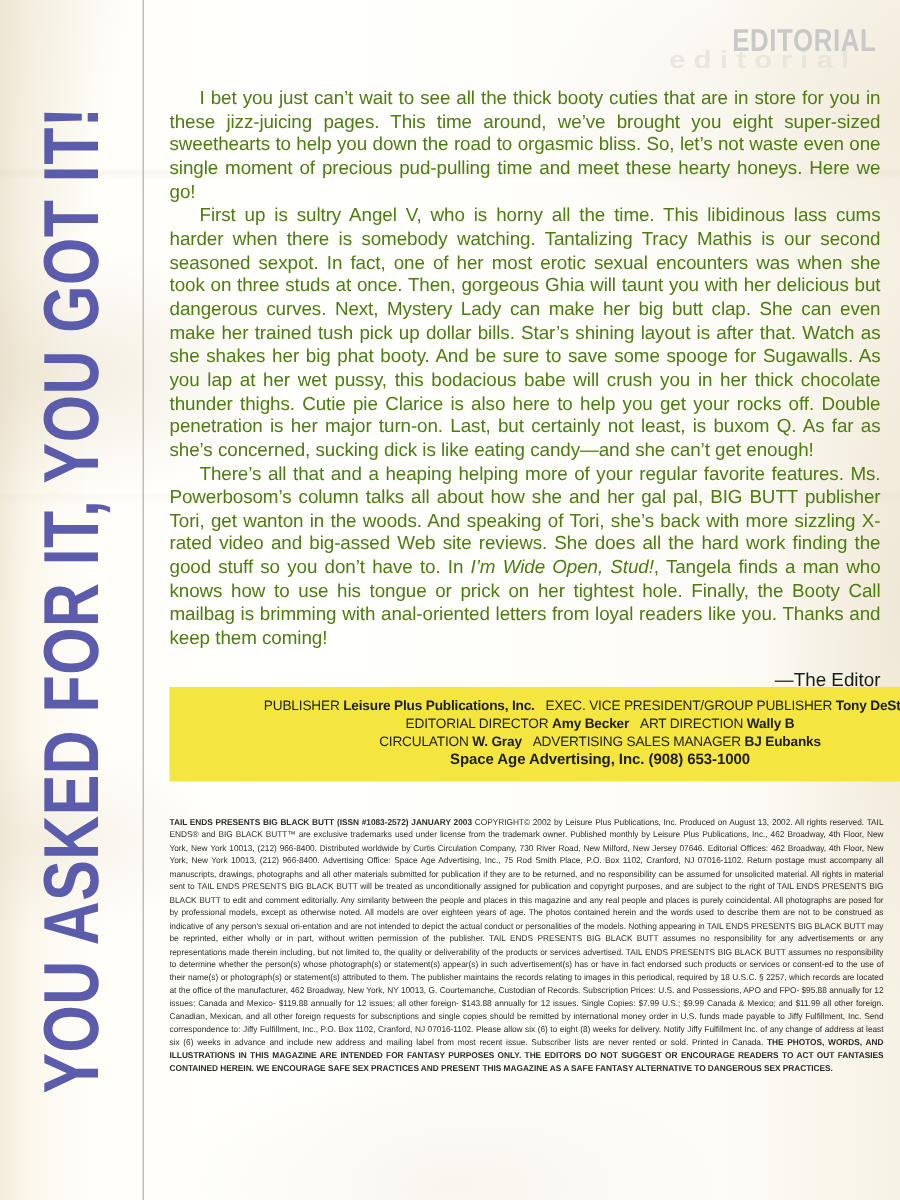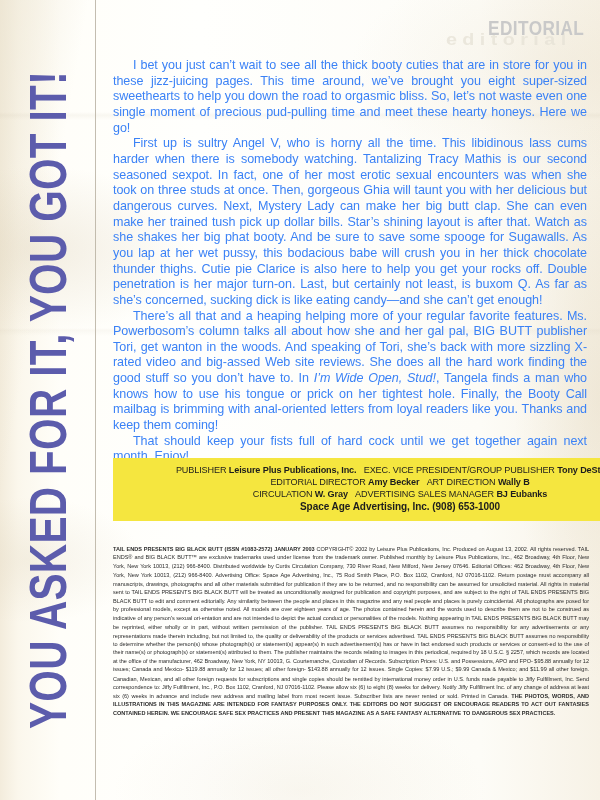--- a/index.html
+++ b/index.html
@@ -103,21 +103,21 @@
   #content {
     position: absolute;
     left: 113px; top: 58px;
     width: 474px;
     z-index: 3;
   }
   p.body {
     margin: 0 0 0 0;
     text-indent: 20px;
     text-align: justify;
-    color: #3b82f6;
+    color: #4d7c0f;
     font-size: 12.55px;
     line-height: 15.65px;
     font-family: "Liberation Sans", sans-serif;
     letter-spacing: -0.06px;
     word-spacing: 0.1px;
   }
   p.body i { }
   #signature {
     margin-top: 12px;
     text-align: right;
@@ -190,21 +190,20 @@
 </div>
 <div id="divider"></div>
 
 <div id="editorial-ghost">editorial</div>
 <div id="editorial-header">editorial</div>
 
 <div id="content">
   <p class="body">I bet you just can’t wait to see all the thick booty cuties that are in store for you in these jizz-juicing pages. This time around, we’ve brought you eight super-sized sweethearts to help you down the road to orgasmic bliss. So, let’s not waste even one single moment of precious pud-pulling time and meet these hearty honeys. Here we go!</p>
   <p class="body">First up is sultry Angel V, who is horny all the time. This libidinous lass cums harder when there is somebody watching. Tantalizing Tracy Mathis is our second seasoned sexpot. In fact, one of her most erotic sexual encounters was when she took on three studs at once. Then, gorgeous Ghia will taunt you with her delicious but dangerous curves. Next, Mystery Lady can make her big butt clap. She can even make her trained tush pick up dollar bills. Star’s shining layout is after that. Watch as she shakes her big phat booty. And be sure to save some spooge for Sugawalls. As you lap at her wet pussy, this bodacious babe will crush you in her thick chocolate thunder thighs. Cutie pie Clarice is also here to help you get your rocks off. Double penetration is her major turn-on. Last, but certainly not least, is buxom Q. As far as she’s concerned, sucking dick is like eating candy—and she can’t get enough!</p>
   <p class="body"><span>There’s all that and a heaping helping more of your regular favorite features. Ms. Powerbosom’s column talks all about how she and her gal pal, BIG BUTT publisher Tori, get wanton in the woods. And speaking of Tori, she’s back with more sizzling X-rated video and big-assed Web site reviews. She does all the hard work finding the good stuff so you don’t have to. In </span><i>I’m Wide Open, Stud!</i><span>, Tangela finds a man who knows how to use his tongue or prick on her tightest hole. Finally, the Booty Call mailbag is brimming with anal-oriented letters from loyal readers like you. Thanks and keep them coming!</span></p>
-  <p class="body">That should keep your fists full of hard cock until we get together again next month. Enjoy!</p>
   <div id="signature">—The Editor</div>
 </div>
 
 <div id="masthead">
   <div class="credit-line">
     <span class="role">PUBLISHER</span>
     <span class="name">Leisure Plus Publications, Inc.</span>
     &nbsp;
     <span class="role">EXEC. VICE PRESIDENT/GROUP PUBLISHER</span>
     <span class="name">Tony DeStefano</span>

